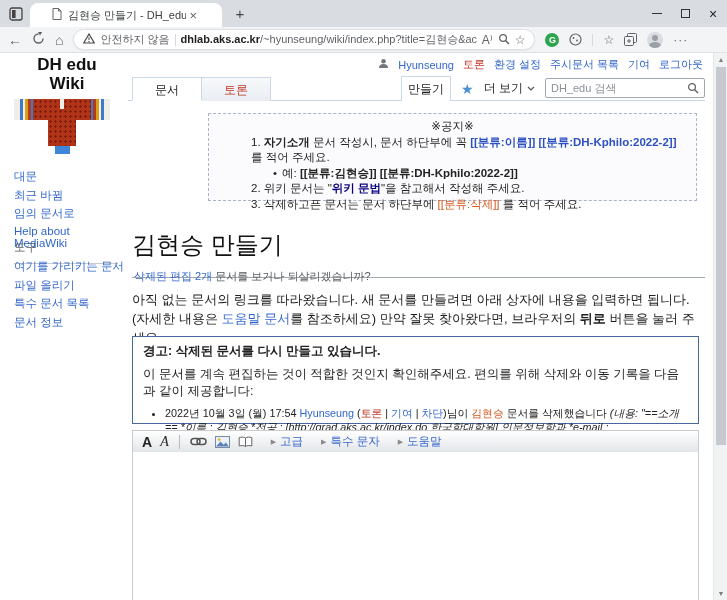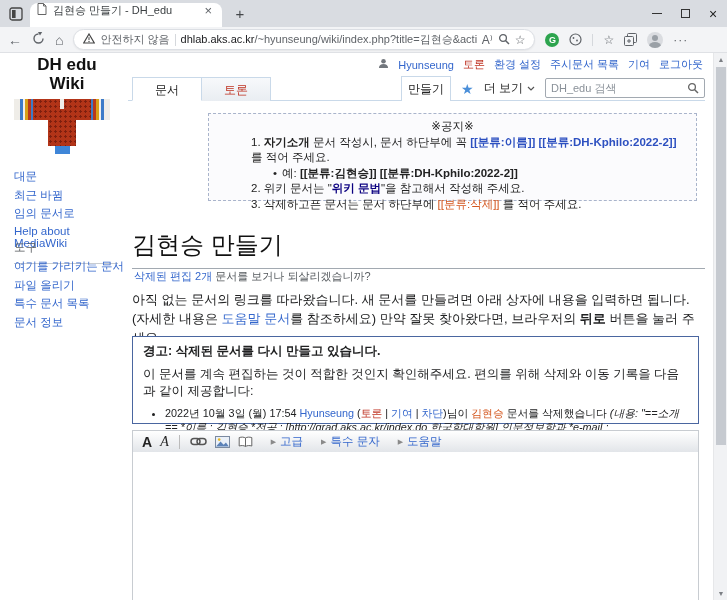--- a/index.html
+++ b/index.html
@@ -3,40 +3,40 @@
 <meta charset="utf-8">
 <style>
   *{margin:0;padding:0;box-sizing:border-box}
   body{background:#888;font-family:"Liberation Sans","DejaVu Sans",sans-serif}
   .screen{position:relative;width:727px;height:600px;background:#fff;overflow:hidden;margin:0 auto}
 
   
   .tabstrip{position:absolute;left:0;top:0;width:100%;height:27px;background:#d9dce1}
   .vtab-btn{position:absolute;left:9px;top:7px;width:14px;height:14px;cursor:pointer}
   .btab{position:absolute;left:30px;top:3px;width:192px;height:24px;background:#fff;border-radius:8px 8px 0 0;
-        display:flex;align-items:flex-start;padding:0 7px;font-size:11px;color:#3c4043}
+        display:flex;align-items:center;padding:0 22px;font-size:11px;color:#3c4043}
   .btab-title{flex:1;white-space:nowrap;overflow:hidden;margin-left:6px}
   .btab-close{color:#5f6368;font-size:13px;padding:0 3px;cursor:pointer}
   .newtab{position:absolute;left:230px;top:4px;width:20px;height:20px;font-size:15px;color:#44474a;
           text-align:center;line-height:20px;cursor:pointer}
   .winctl{position:absolute;right:0;top:0;height:27px;display:flex}
   .winbtn{width:28px;height:27px;display:flex;align-items:center;justify-content:center;color:#222;cursor:pointer}
   .ic-min{display:block;width:10px;height:1px;background:#333}
   .ic-max{display:block;width:9px;height:9px;border:1px solid #333}
   .ic-close{font-size:14px;line-height:1}
 
   .addressbar{position:absolute;left:0;top:27px;width:100%;height:26px;background:#f3f4f6;
               border-bottom:1px solid #dfe1e5;display:flex;align-items:center;padding:0 8px;gap:10px}
   .navbtn{color:#5f6368;font-size:14px;line-height:1;cursor:pointer}
   .urlbox{width:462px;height:21px;background:#fff;border:1px solid #dcdfe4;border-radius:11px;
           display:flex;align-items:center;padding:0 9px;gap:5px;font-size:11px;box-shadow:0 1px 2px rgba(0,0,0,.06)}
   .sec-label{color:#5f6368;white-space:nowrap}
   .pill-div{width:1px;height:12px;background:#d5d8dc}
   .url-text{flex:1;white-space:nowrap;overflow:hidden;color:#5f6368}
-  .url-domain{font-weight:normal;color:#202124}
+  .url-domain{font-weight:bold;color:#202124}
   .pill-ic{color:#5f6368;font-size:12px;line-height:1;cursor:pointer}
   .ext-ic{cursor:pointer;display:flex;align-items:center}
   .ext-green{width:14px;height:14px;border-radius:50%;background:#2da44e;color:#fff;font-size:9px;
              font-weight:bold;text-align:center;line-height:14px}
   .avatar{width:16px;height:16px;border-radius:50%;background:#dadce0;position:relative;overflow:hidden}
   .avatar::before{content:"";position:absolute;left:5px;top:3px;width:6px;height:6px;border-radius:50%;background:#9aa0a6}
   .avatar::after{content:"";position:absolute;left:2px;top:10px;width:12px;height:8px;border-radius:50%;background:#9aa0a6}
   .dots{color:#5f6368;font-size:12px;letter-spacing:1px;cursor:pointer}
 
   
@@ -93,21 +93,21 @@
   .notice-title{text-align:center}
   .notice ol{margin-left:32px;list-style:none}
   .n-sub{margin-left:22px}
   .n-sub::before{content:"•";margin-right:5px}
   .bluelk-b{color:#2d50c0;font-weight:bold;cursor:pointer}
   .navy-b{color:#0b0080;font-weight:bold;cursor:pointer}
   .orange-b{color:#d4561e;font-weight:normal;cursor:pointer}
   .b{font-weight:bold}
 
   .h1{position:absolute;left:0;top:176px;width:573px;font-size:24px;font-weight:400;color:#111;
-      padding-bottom:7px;border-bottom:1px solid #a2a9b1}
+      padding-bottom:16px;border-bottom:1px solid #a2a9b1}
   .del-note{position:absolute;left:2px;top:216px;font-size:11px;color:#54595d}
   .del-note a{color:#3366cc;text-decoration:none;cursor:pointer}
   .intro{position:absolute;left:0;top:237px;width:573px;font-size:13px;line-height:19px;color:#202122}
   .intro a{color:#3366cc;text-decoration:none;cursor:pointer}
 
   .warnbox{position:absolute;left:0;top:283px;width:567px;height:88px;border:1px solid #4a66a0;
            background:#fff;padding:6px 10px;font-size:12.5px;color:#202122}
   .warn-body{margin-top:6px}
   .warn-log{margin-top:6px;margin-left:22px;font-size:10.8px;line-height:14px;list-style:disc;color:#202122}
   .lg-it{font-style:italic}

